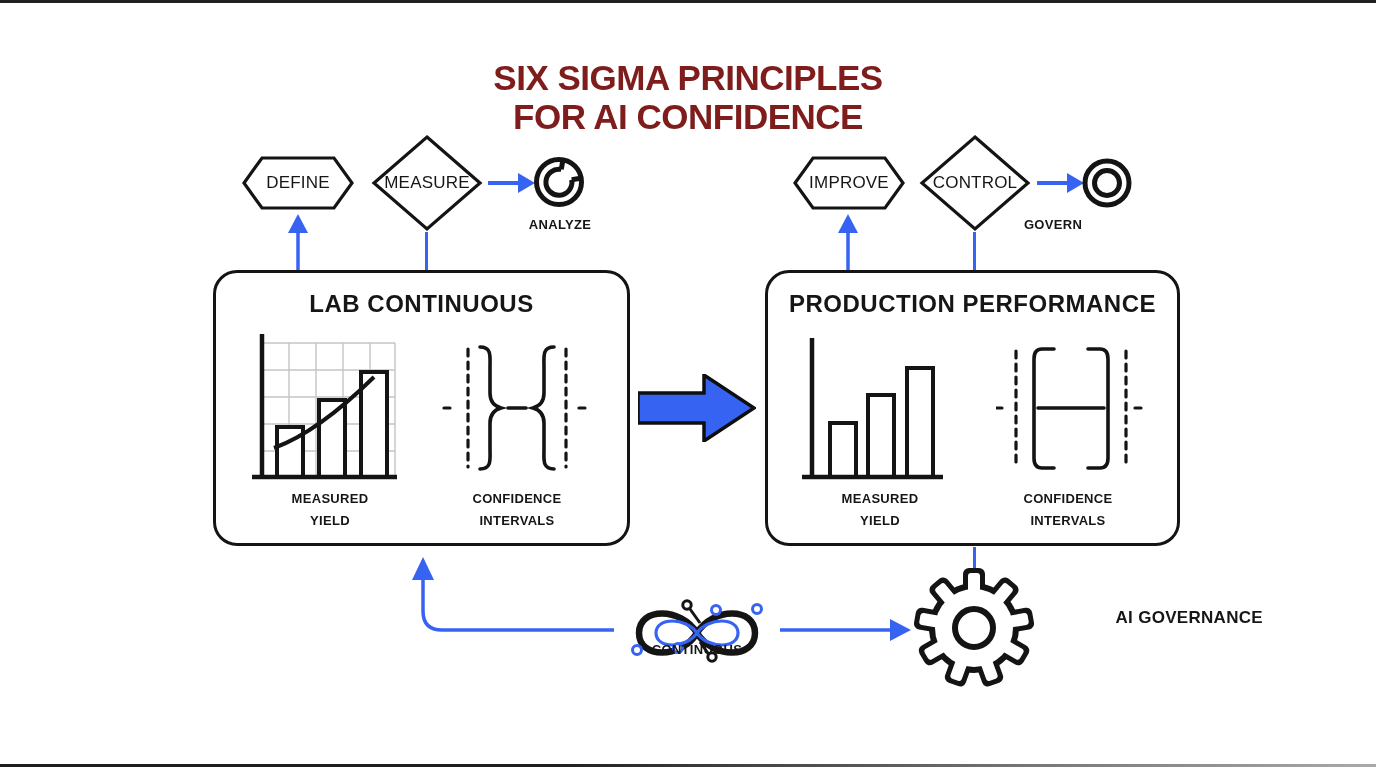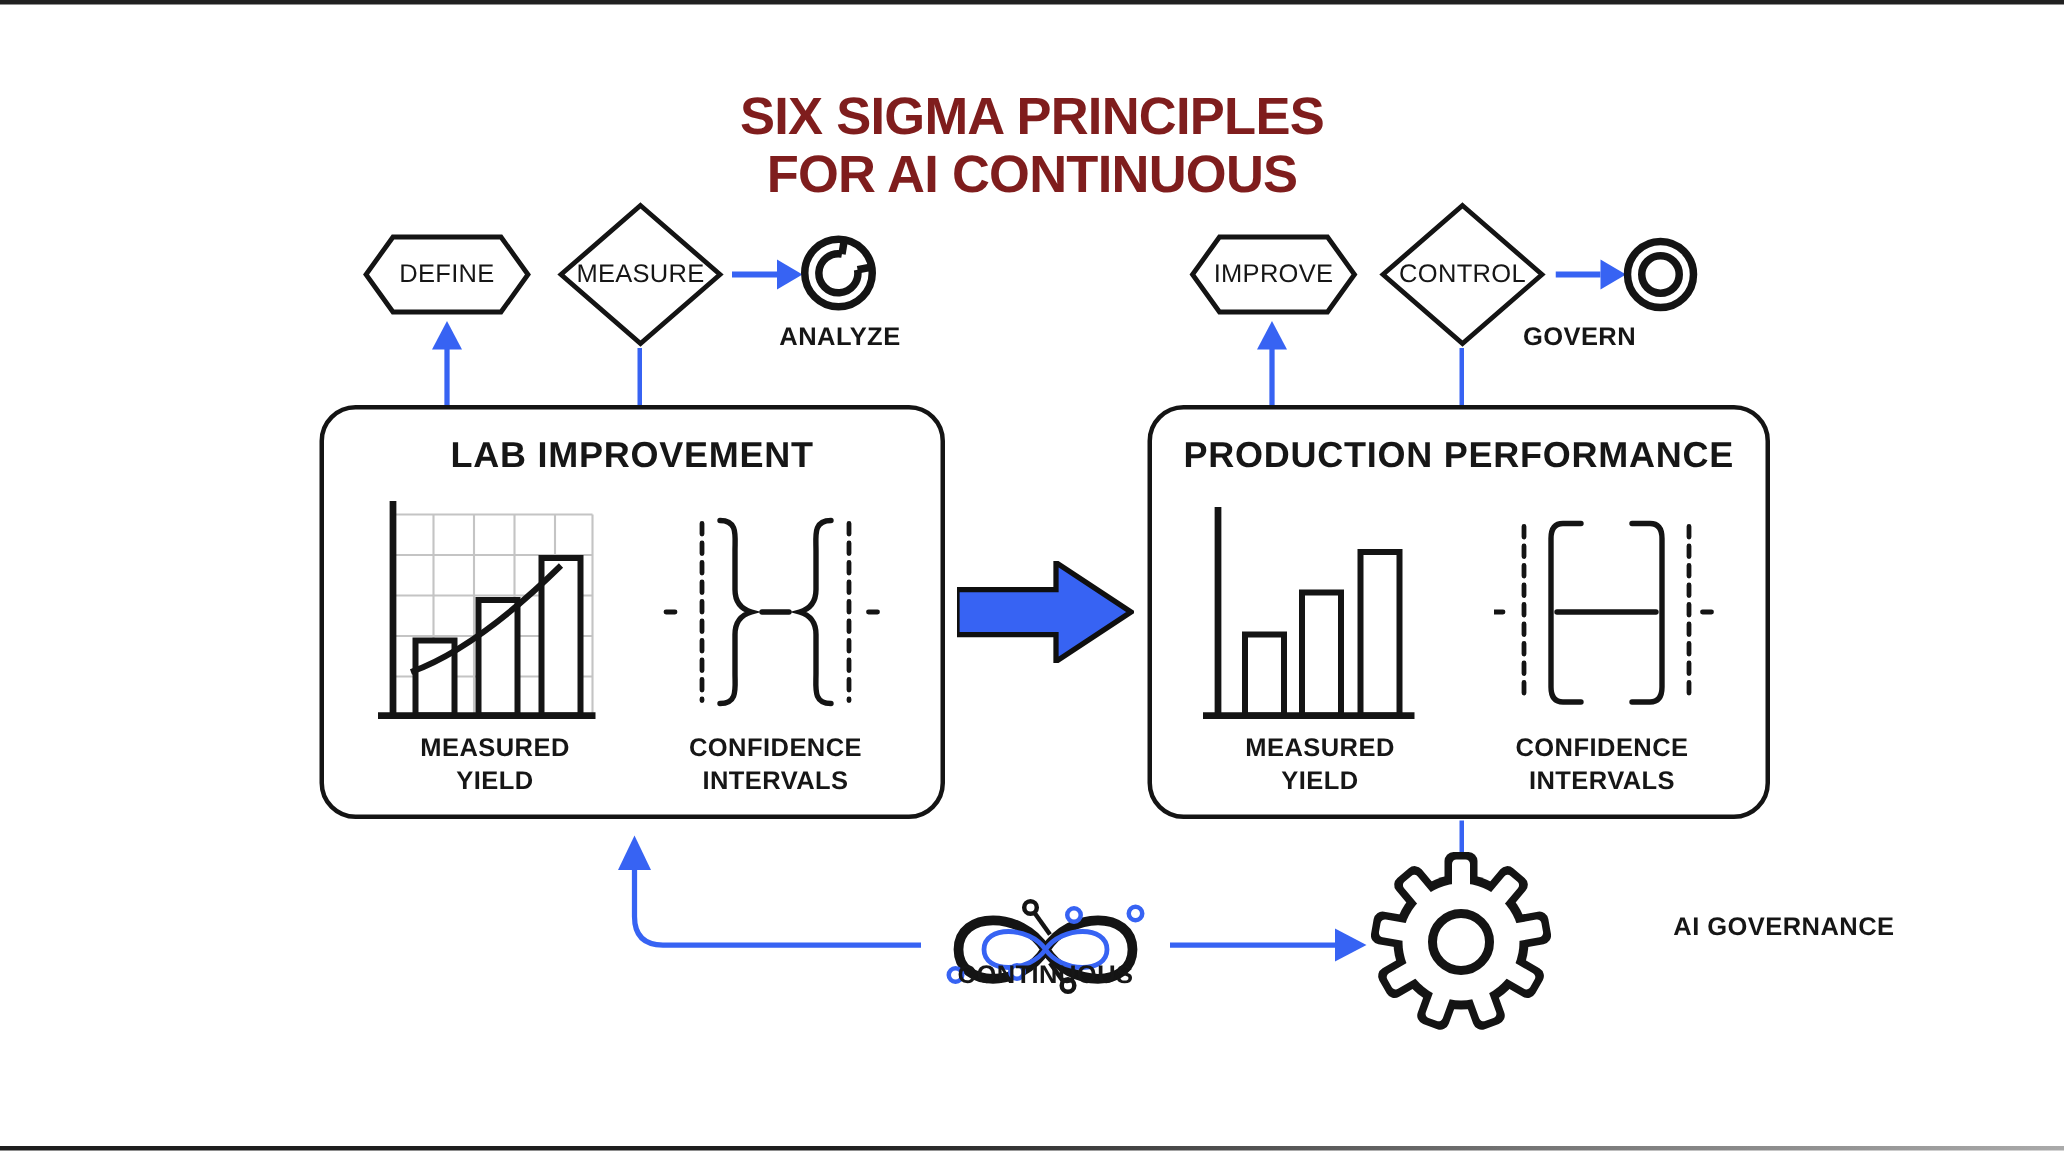--- a/index.html
+++ b/index.html
@@ -5,38 +5,38 @@
   html,body{margin:0;padding:0;background:#ffffff;}
   .stage{position:relative;width:1376px;height:768px;background:#ffffff;overflow:hidden;
          font-family:"Liberation Sans",sans-serif;color:#161616;}
   .abs{position:absolute;}
   .edge-strip{position:absolute;left:0;width:100%;height:3px;background:#202020;}
   .t-title{width:100%;text-align:center;font-size:35px;font-weight:700;letter-spacing:-0.5px;
            line-height:39px;color:#7f1d1d;}
   .shape-box{display:flex;align-items:center;justify-content:center;}
   .shape-box svg{position:absolute;left:0;top:0;}
   .shape-label{position:relative;font-size:17px;font-weight:500;letter-spacing:0.2px;}
-  .cap-label{font-size:17px;font-weight:600;letter-spacing:0.3px;line-height:22px;text-align:center;}
+  .cap-label{font-size:13px;font-weight:600;letter-spacing:0.3px;line-height:22px;text-align:center;}
   .cap-label-left{font-size:17px;font-weight:600;letter-spacing:0.3px;line-height:22px;text-align:right;}
   .panel{position:absolute;border:3.5px solid #141414;border-radius:24px;background:#ffffff;box-sizing:border-box;}
   .panel-title{position:absolute;text-align:center;font-size:24px;font-weight:600;letter-spacing:0.5px;}
   .vline{position:absolute;width:3px;background:#3763F3;}
   svg{display:block;}
 </style>
 </head>
 <body>
 
 <div class="stage">
 
   <div class="edge-strip" style="top:0;"></div>
   <div class="edge-strip" style="top:764px;background:linear-gradient(90deg,#1e1e1e 0%,#1e1e1e 40%,#777 75%,#aaa 100%);"></div>
 
   <div class="abs t-title" style="top:58px;left:0;">
     <div>SIX SIGMA PRINCIPLES</div>
-    <div>FOR AI CONTINUOUS</div>
+    <div>FOR AI CONFIDENCE</div>
   </div>
 
   <div class="abs shape-box" style="left:241px;top:155px;width:114px;height:56px;">
     <svg width="114" height="56" viewBox="0 0 114 56">
       <polygon points="21,3 93,3 111,28 93,53 21,53 3,28" fill="#fff" stroke="#141414" stroke-width="3.2"></polygon>
     </svg>
     <span class="shape-label">DEFINE</span>
   </div>
 
   <div class="abs shape-box" style="left:371px;top:134px;width:112px;height:98px;justify-content:center;">
@@ -90,21 +90,21 @@
   </svg>
   <div class="vline" style="left:425px;top:232px;height:39px;"></div>
 
   <svg class="abs" style="left:835px;top:213px;" width="26" height="60" viewBox="0 0 26 60">
     <line x1="13" y1="58" x2="13" y2="18" stroke="#3763F3" stroke-width="3.5"></line>
     <polygon points="3,20 13,1 23,20" fill="#3763F3"></polygon>
   </svg>
   <div class="vline" style="left:973px;top:232px;height:39px;"></div>
 
   <div class="panel" style="left:213px;top:270px;width:417px;height:276px;"></div>
-  <div class="panel-title" style="left:213px;top:290px;width:417px;">LAB IMPROVEMENT</div>
+  <div class="panel-title" style="left:213px;top:290px;width:417px;">LAB CONTINUOUS</div>
 
   <svg class="abs" style="left:250px;top:332px;" width="150" height="150" viewBox="0 0 150 150">
     <g stroke="#c4c4c4" stroke-width="1.4">
       <line x1="12" y1="11" x2="145" y2="11"></line>
         <line x1="12" y1="38" x2="145" y2="38"></line>
       <line x1="12" y1="65" x2="145" y2="65"></line>
         <line x1="12" y1="92" x2="145" y2="92"></line>
       <line x1="12" y1="119" x2="145" y2="119"></line>
       <line x1="39" y1="11" x2="39" y2="145"></line>
         <line x1="66" y1="11" x2="66" y2="145"></line>

